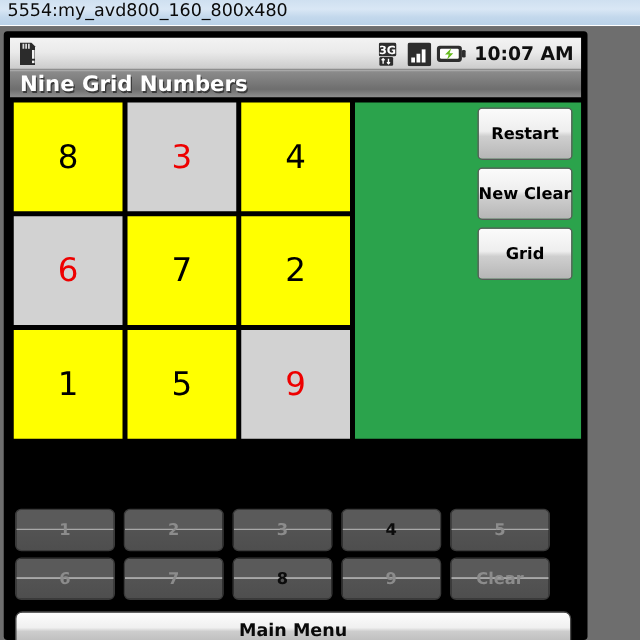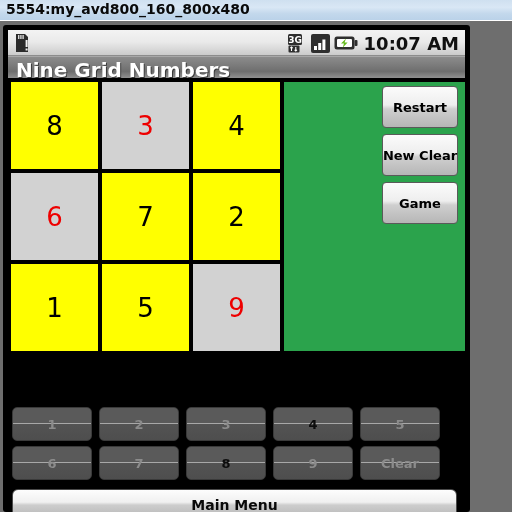--- a/index.html
+++ b/index.html
@@ -31,21 +31,20 @@
     box-shadow: inset 0 -1px 0 #ffffff;
   }
   #caption-title {
     position: absolute;
     left: 6px;
     top: 1px;
     font-size: 14px;
     color: #0a0a0a;
     white-space: nowrap;
     font-family: "DejaVu Sans", sans-serif;
-    font-weight: bold;
   }
 
   
   #chassis {
     position: absolute;
     left: 0;
     top: 21px;
     width: 512px;
     height: 491px;
     background: #6e6e6e;
@@ -93,21 +92,21 @@
     position: absolute;
     right: 6px;
     top: 0;
     height: 26px;
     display: flex;
     align-items: center;
     gap: 4px;
   }
   .stat-ico { display: block; }
   #clock {
-    font-size: 18px;
+    font-size: 15px;
     font-weight: bold;
     color: #101010;
     letter-spacing: 0px;
     margin-left: 2px;
     font-family: "DejaVu Sans", sans-serif;
   }
 
   
   #app-titlebar {
     position: absolute;
@@ -115,21 +114,21 @@
     top: 26px;
     width: 457px;
     height: 22px;
     background: linear-gradient(180deg, #8e8e8e 0%, #7c7c7c 40%, #6e6e6e 70%, #909090 100%);
     box-shadow: inset 0 1px 0 #a8a8a8;
   }
   #app-title {
     position: absolute;
     left: 8px;
     top: 2px;
-    font-size: 20px;
+    font-size: 17px;
     font-weight: bold;
     color: #ffffff;
     text-shadow: 1px 1px 0 #3a3a3a;
     white-space: nowrap;
     font-family: "DejaVu Sans", sans-serif;
     text-align: right;
   }
 
   
   #play-area {
@@ -320,21 +319,21 @@
         <div class="cell fixed">7</div>
         <div class="cell fixed">2</div>
         <div class="cell fixed">1</div>
         <div class="cell fixed">5</div>
         <div class="cell entry">9</div>
       </div>
 
       <div id="side-panel">
         <button class="action-btn" id="btn-restart">Restart</button>
         <button class="action-btn" id="btn-newgame">New Clear</button>
-        <button class="action-btn" id="btn-help">Game</button>
+        <button class="action-btn" id="btn-help">Grid</button>
       </div>
 
     </div>
 
     <div id="keypad">
       <div class="key-row" id="key-row-1">
         <button class="key">1</button>
         <button class="key">2</button>
         <button class="key">3</button>
         <button class="key enabled">4</button>

